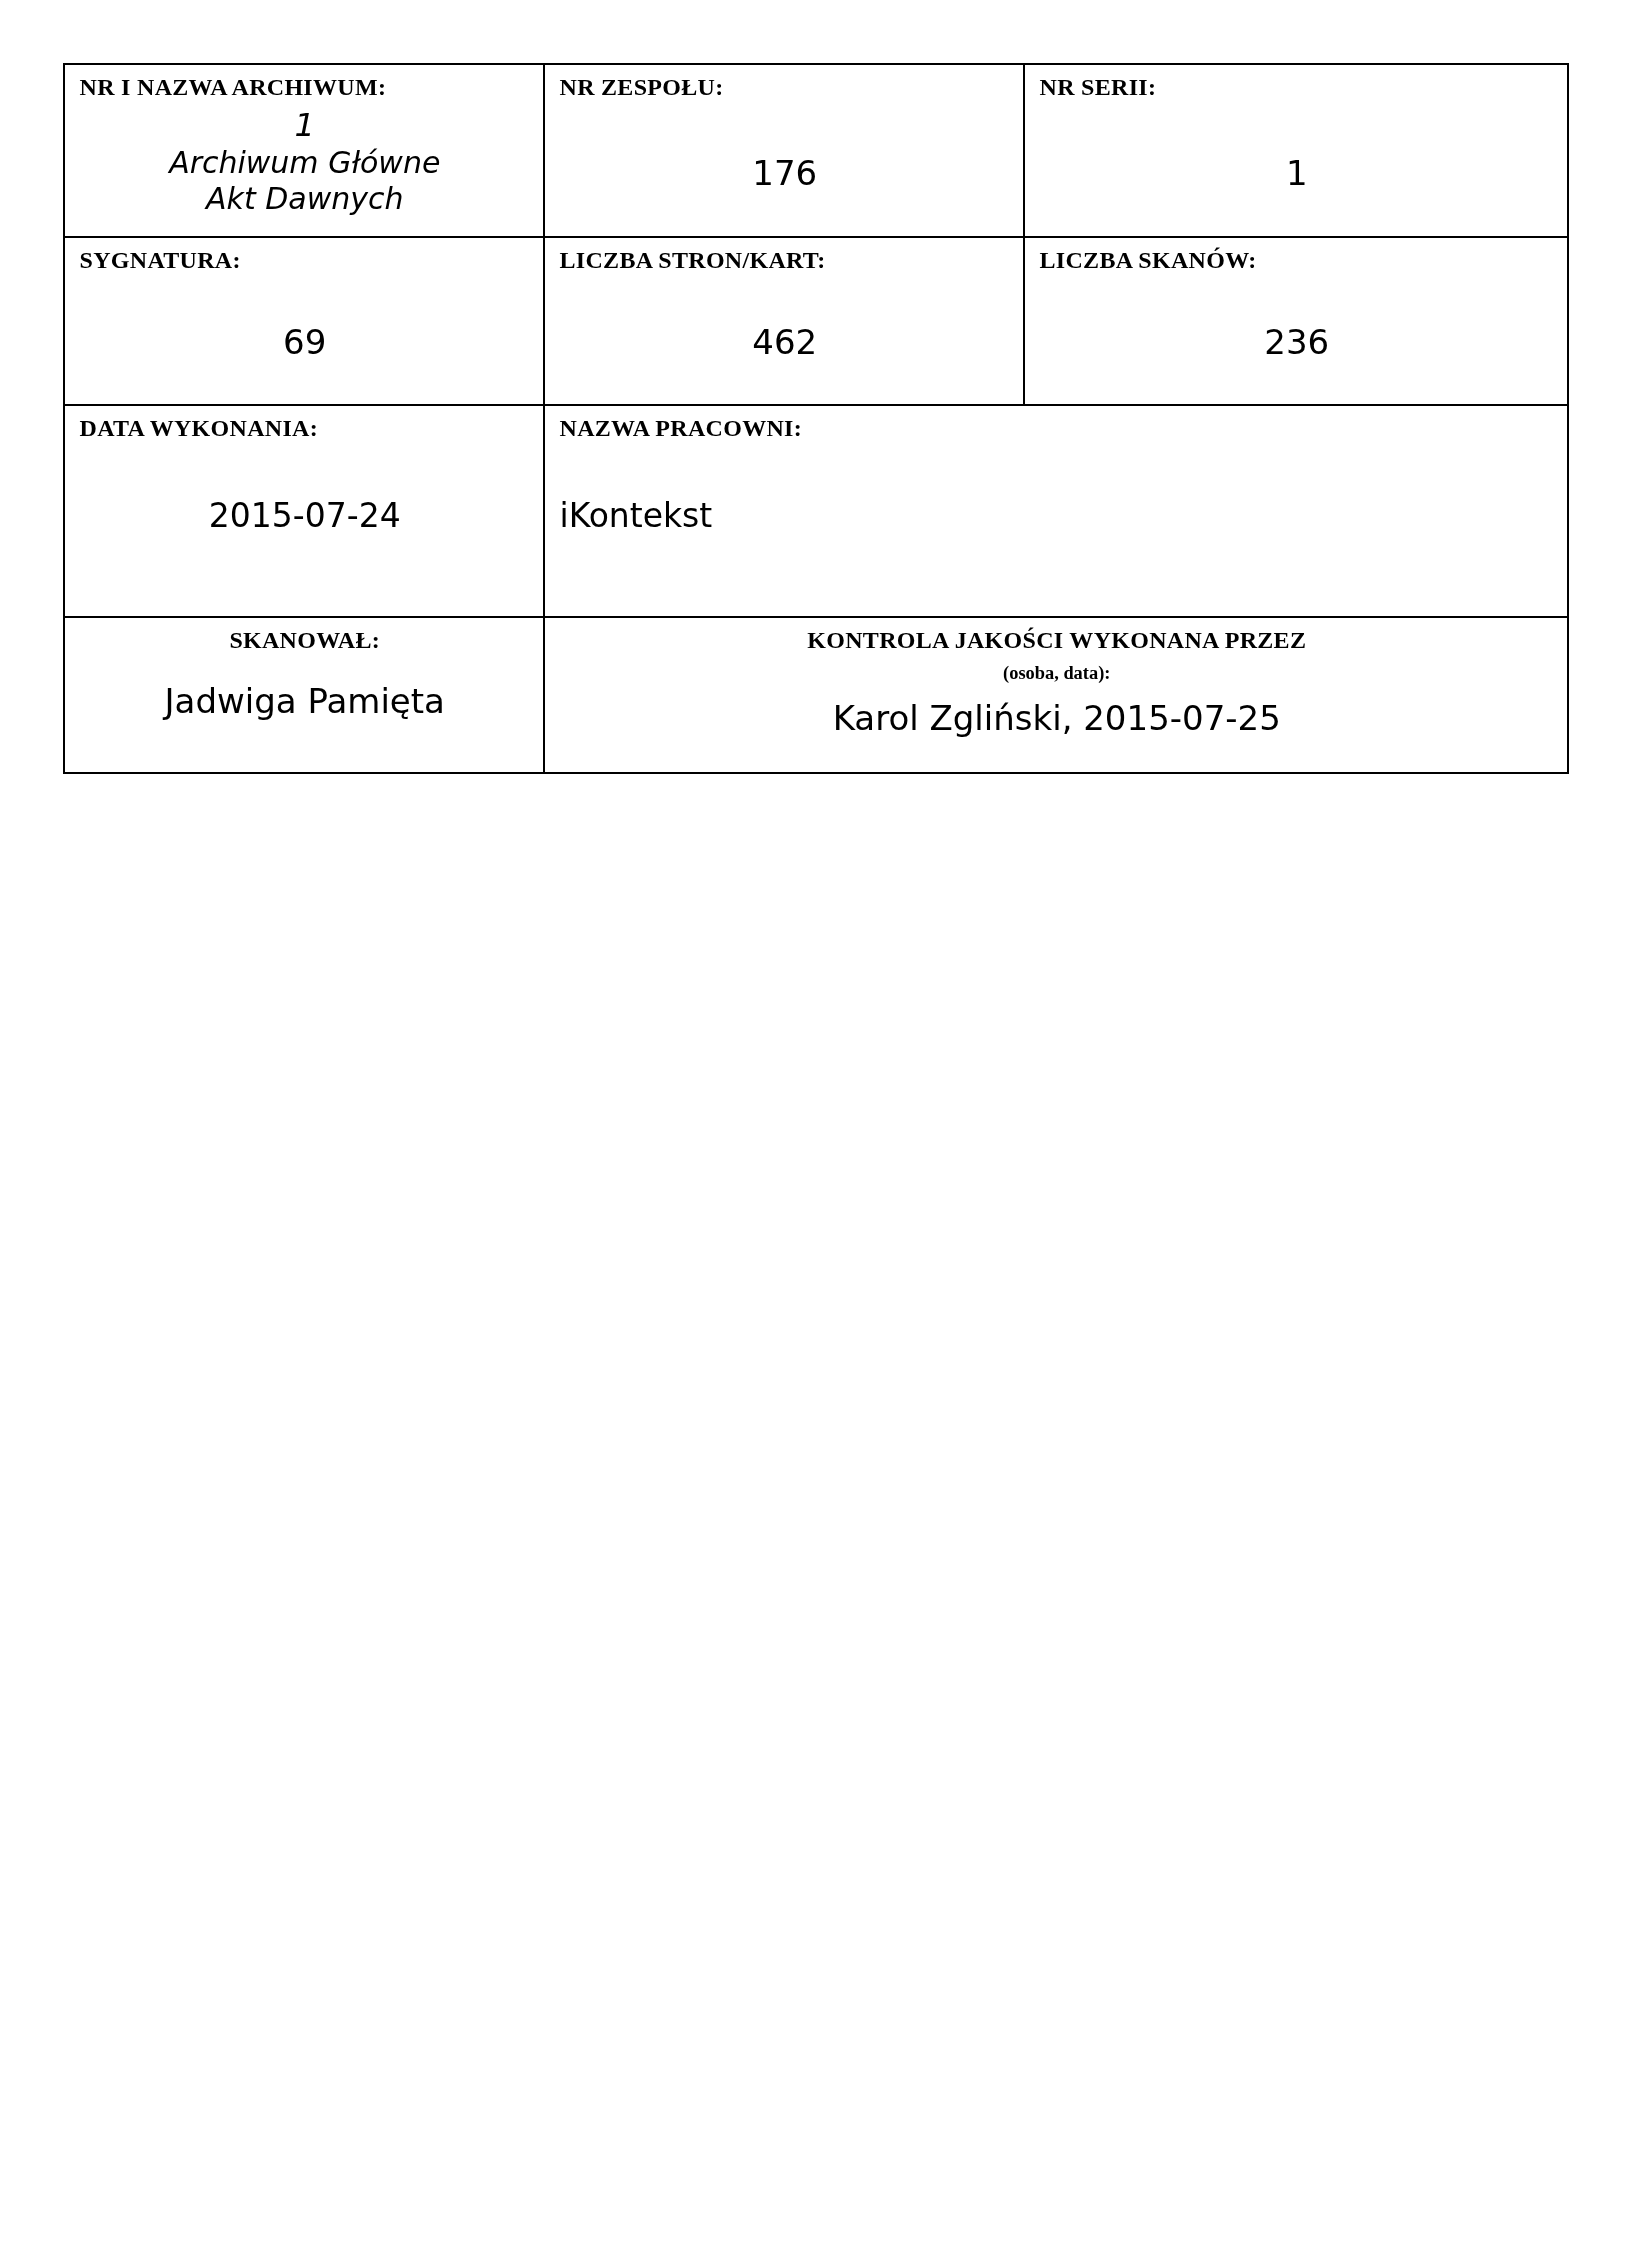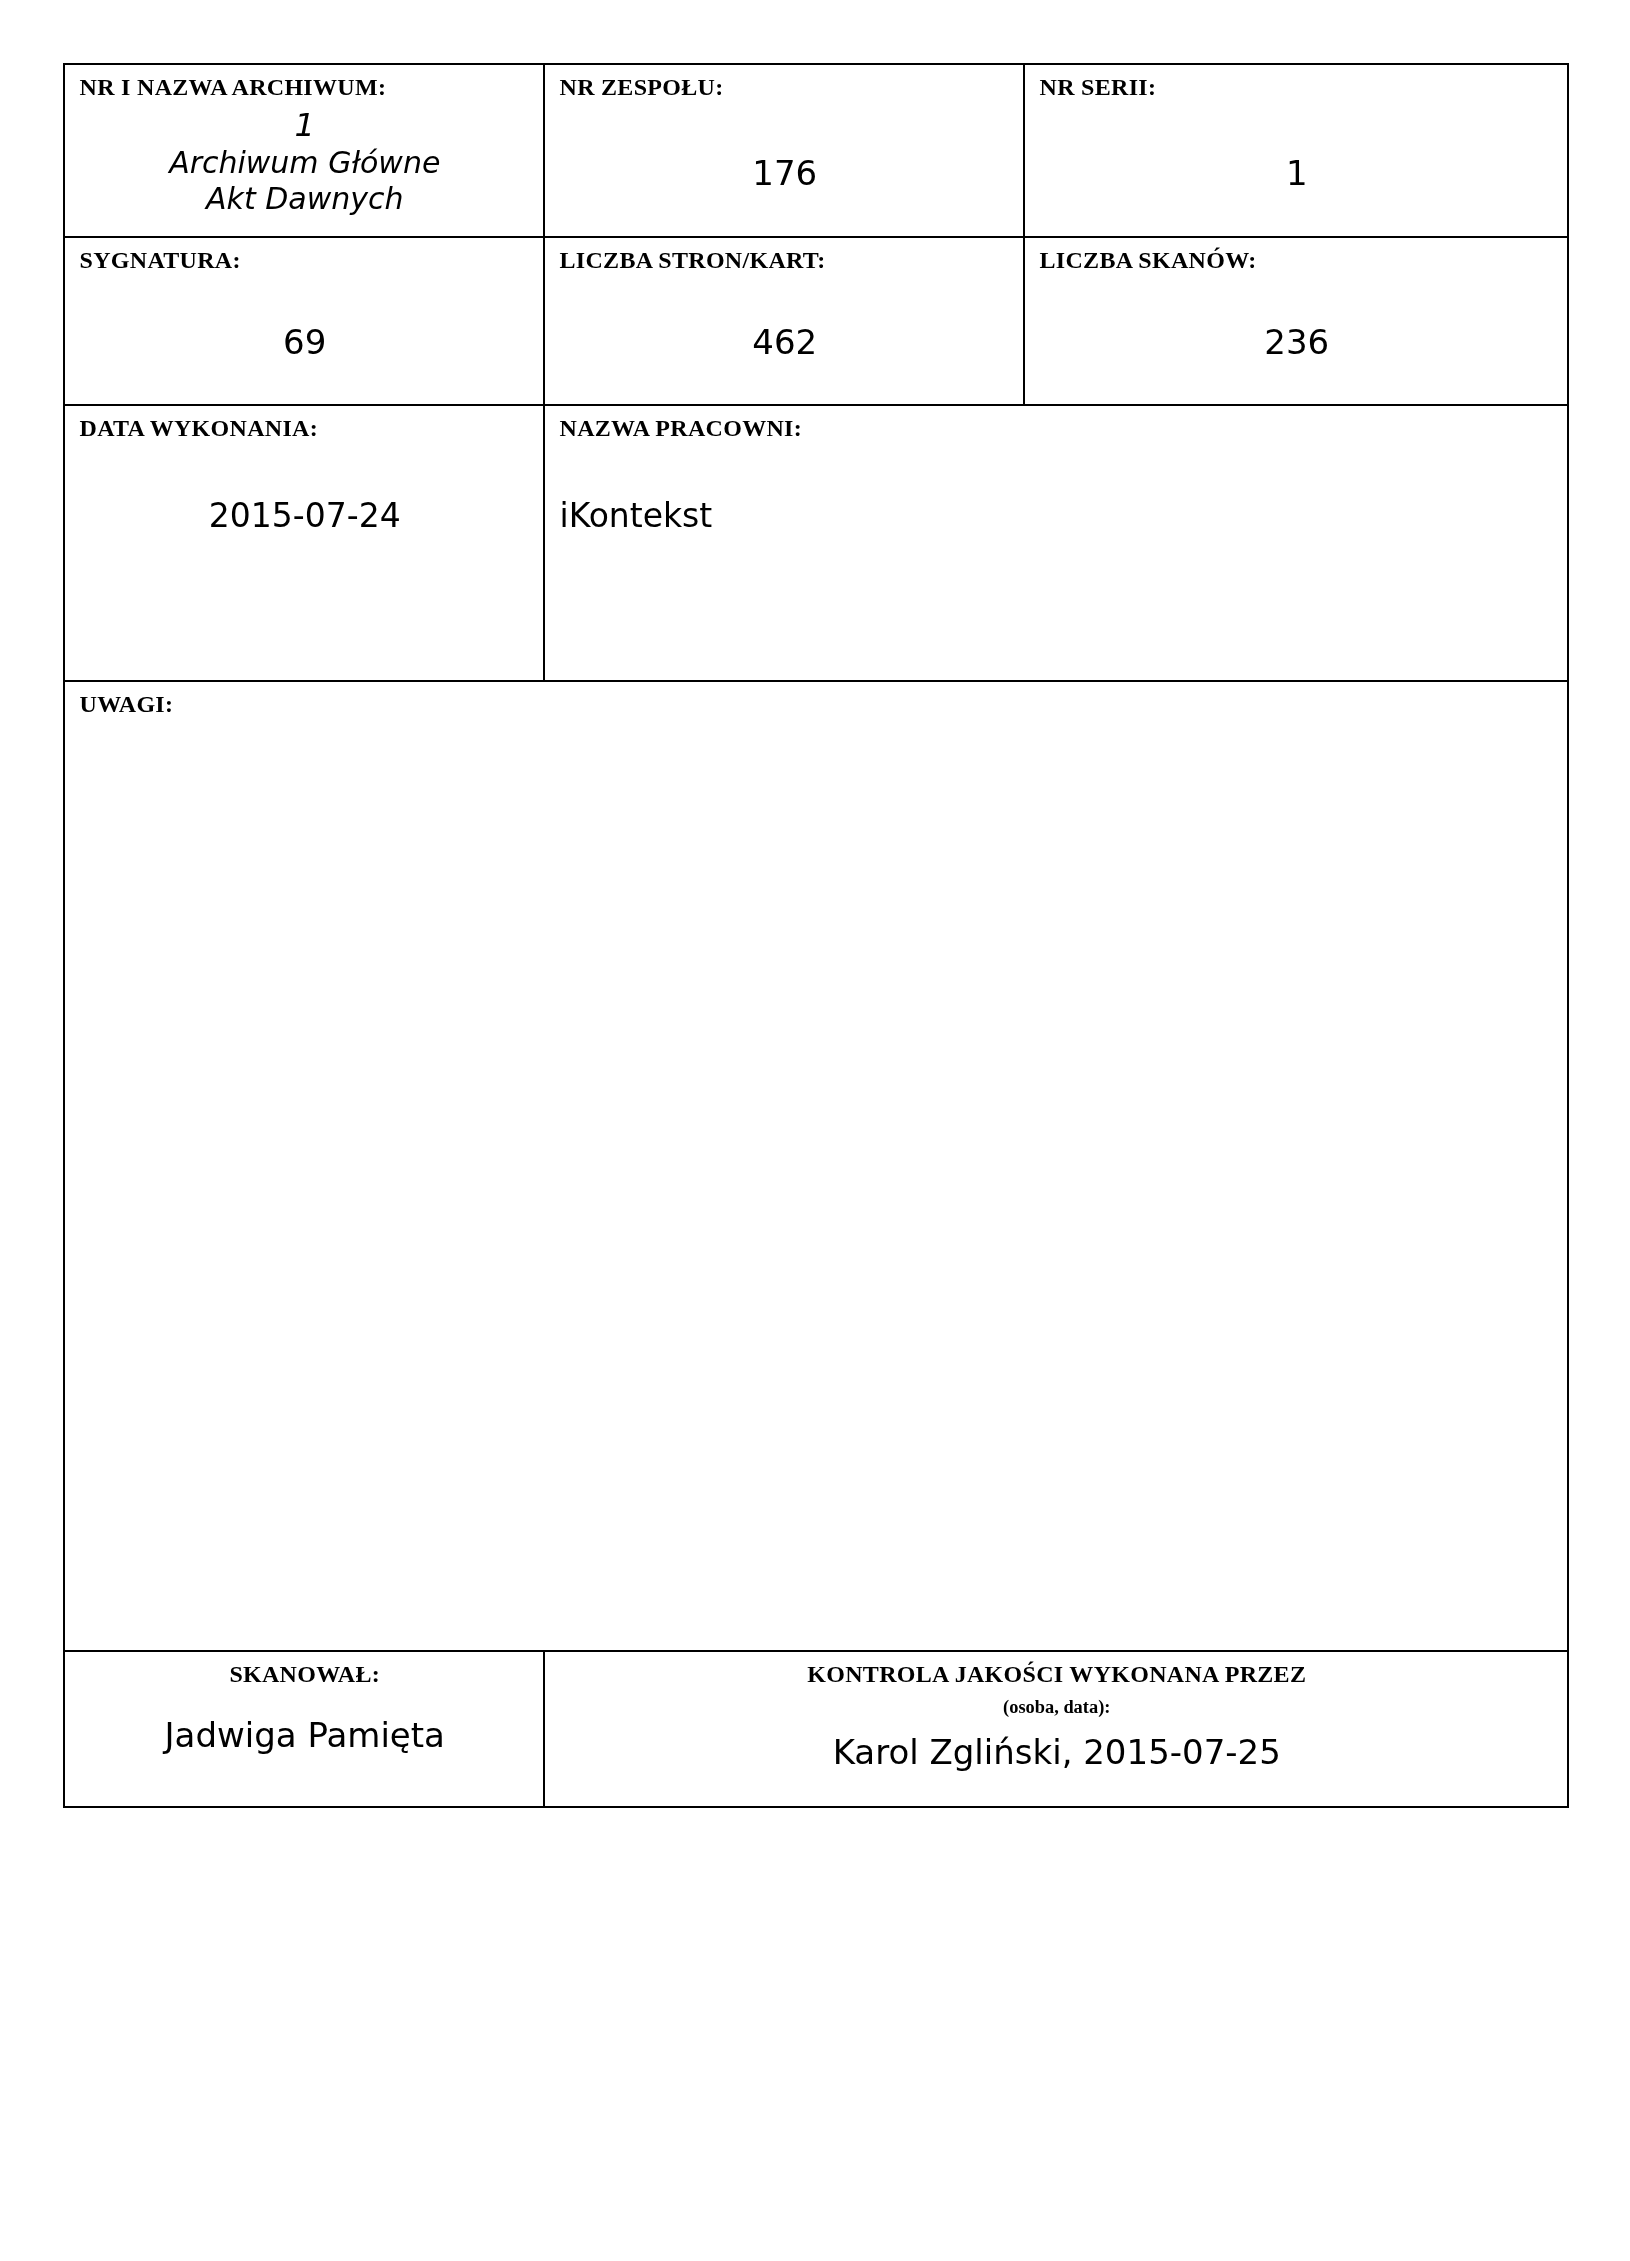--- a/index.html
+++ b/index.html
@@ -91,21 +91,21 @@
 
   
   .r3 { height: 168px; }
   .r3 .v {
     margin-top: 47px;
     text-align: center;
     font-size: 34px;
   }
 
   
-  .r4 { height: 276px; }
+  .r4 { height: 212px; }
   .r4 .v {
     margin-top: 53px;
     text-align: center;
     font-size: 33px;
   }
 
   
   .r5 { height: 970px; }
 
   
@@ -197,28 +197,20 @@
           </div>
         </td>
         <td colspan="2">
           <div class="cell">
             <span class="lbl">NAZWA PRACOWNI:</span>
             <div class="val v" style="text-align:left;padding-right:217px;">iKontekst</div>
           </div>
         </td>
       </tr>
 
-      <tr class="r5">
-        <td colspan="3">
-          <div class="cell">
-            <span class="lbl">UWAGI:</span>
-            <div class="val"></div>
-          </div>
-        </td>
-      </tr>
 
       <tr class="r6">
         <td>
           <div class="cell">
             <span class="lbl lbl-c">SKANOWAŁ:</span>
             <div class="val v">Jadwiga  Pamięta</div>
           </div>
         </td>
         <td colspan="2">
           <div class="cell">

